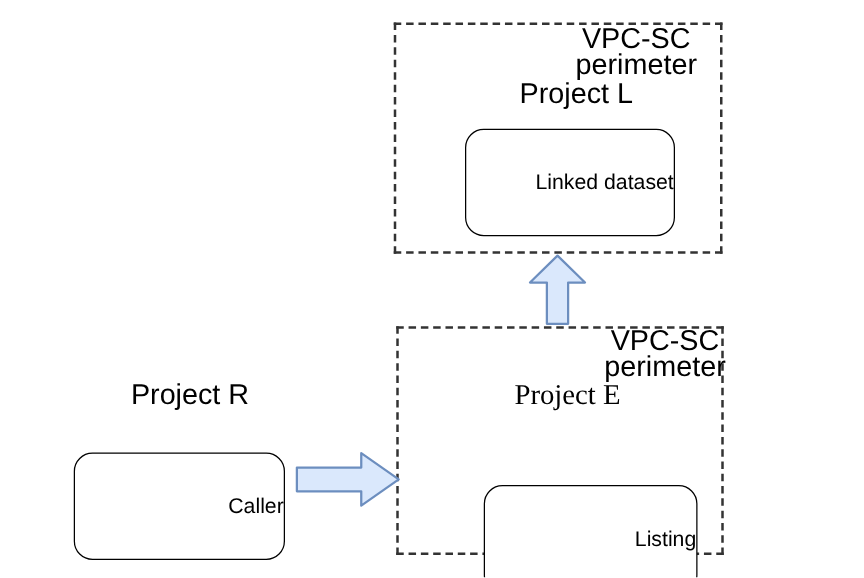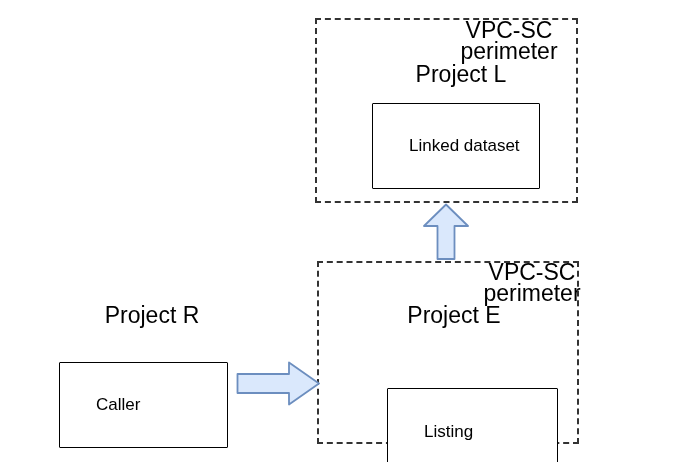--- a/index.html
+++ b/index.html
@@ -24,44 +24,44 @@
   }
   .perimeter-top {
     left: 315px; top: 18px; width: 263px; height: 185px;
   }
   .perimeter-bottom {
     left: 317px; top: 261px; width: 262px; height: 183px;
   }
   .node {
     position: absolute;
     border: 1.5px solid #000000;
-    border-radius: 1px;
+    border-radius: 15px;
     background: #ffffff;
     box-sizing: border-box;
     display: flex;
     align-items: center;
-    justify-content: flex-start;
+    justify-content: flex-end;
     font-size: 17px;
     text-align: center;
     padding-left: 36px;
   }
   .node-linked-dataset { left: 372px; top: 103px; width: 168px; height: 86px; }
   .node-listing        { left: 387px; top: 344px; width: 171px; height: 87px; margin-top: 44px; }
   .node-caller         { left: 59px;  top: 362px; width: 169px; height: 86px; }
   .label {
     position: absolute;
     font-size: 23px;
     line-height: 21px;
     text-align: center;
     white-space: pre-line;
   }
   .label-perimeter-top    { left: 449px; top: 20px;  width: 120px; }
   .label-project-l        { left: 401px; top: 64px;  width: 120px; }
   .label-perimeter-bottom { left: 472px; top: 262px; width: 120px; }
-  .label-project-e        { left: 394px; top: 305px; width: 120px; }
+  .label-project-e        { left: 394px; top: 305px; width: 120px; font-family: Liberation Serif, serif; }
   .label-project-r        { left: 92px;  top: 305px; width: 120px; }
   .arrow-svg {
     position: absolute;
     overflow: visible;
   }
   .arrow-right-svg { left: 236px; top: 361px; }
   .arrow-up-svg    { left: 422px; top: 203px; }
   .arrow-shape {
     stroke: #6c8ebf;
     stroke-width: 1.8;

